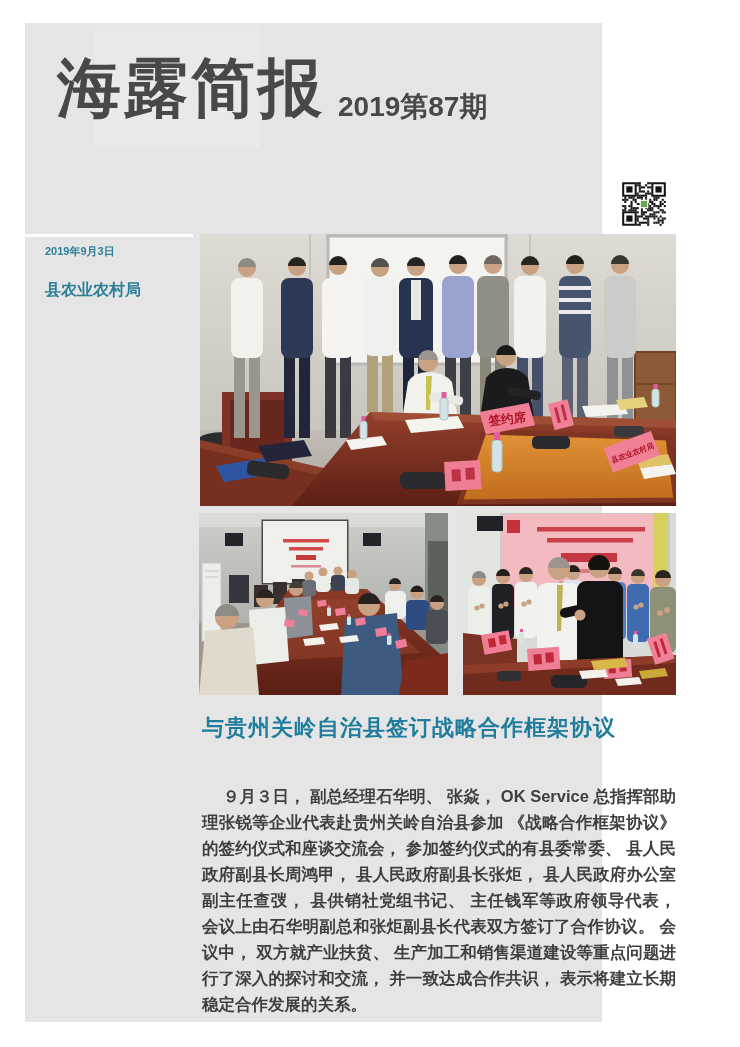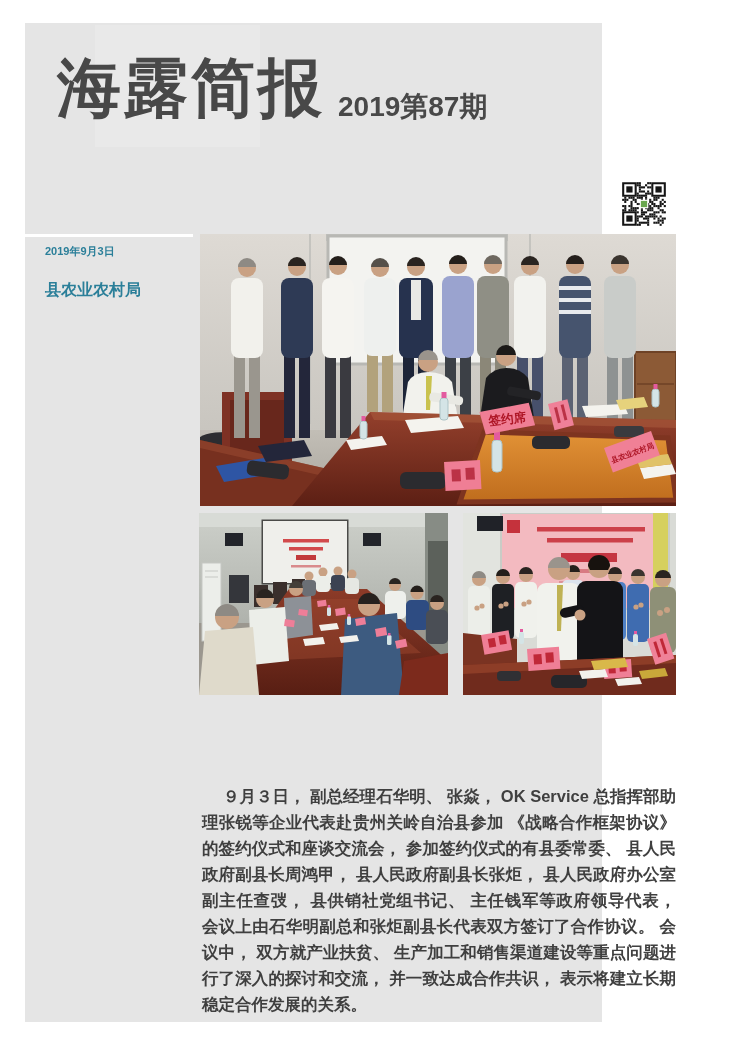--- a/index.html
+++ b/index.html
@@ -649,15 +649,16 @@
           <rect y="3" width="5" height="12" rx="2" fill="#d4e4e6"></rect>
           <rect x="1" width="3" height="3" fill="#e35b9f"></rect>
         </g>
       <g transform="translate(170,118)">
           <rect y="3" width="5" height="12" rx="2" fill="#d4e4e6"></rect>
           <rect x="1" width="3" height="3" fill="#e35b9f"></rect>
         </g>
     </g>
   </svg>
 
+  <div class="headline">与贵州关岭自治县签订战略合作框架协议</div>
   <div class="body-text">９月３日， 副总经理石华明、 张焱， OK Service 总指挥部助理张锐等企业代表赴贵州关岭自治县参加 《战略合作框架协议》 的签约仪式和座谈交流会， 参加签约仪式的有县委常委、 县人民政府副县长周鸿甲， 县人民政府副县长张炬， 县人民政府办公室副主任查弢， 县供销社党组书记、 主任钱军等政府领导代表， 会议上由石华明副总和张炬副县长代表双方签订了合作协议。 会议中， 双方就产业扶贫、 生产加工和销售渠道建设等重点问题进行了深入的探讨和交流， 并一致达成合作共识， 表示将建立长期稳定合作发展的关系。</div>
 
 </div>
 
 </body></html>

